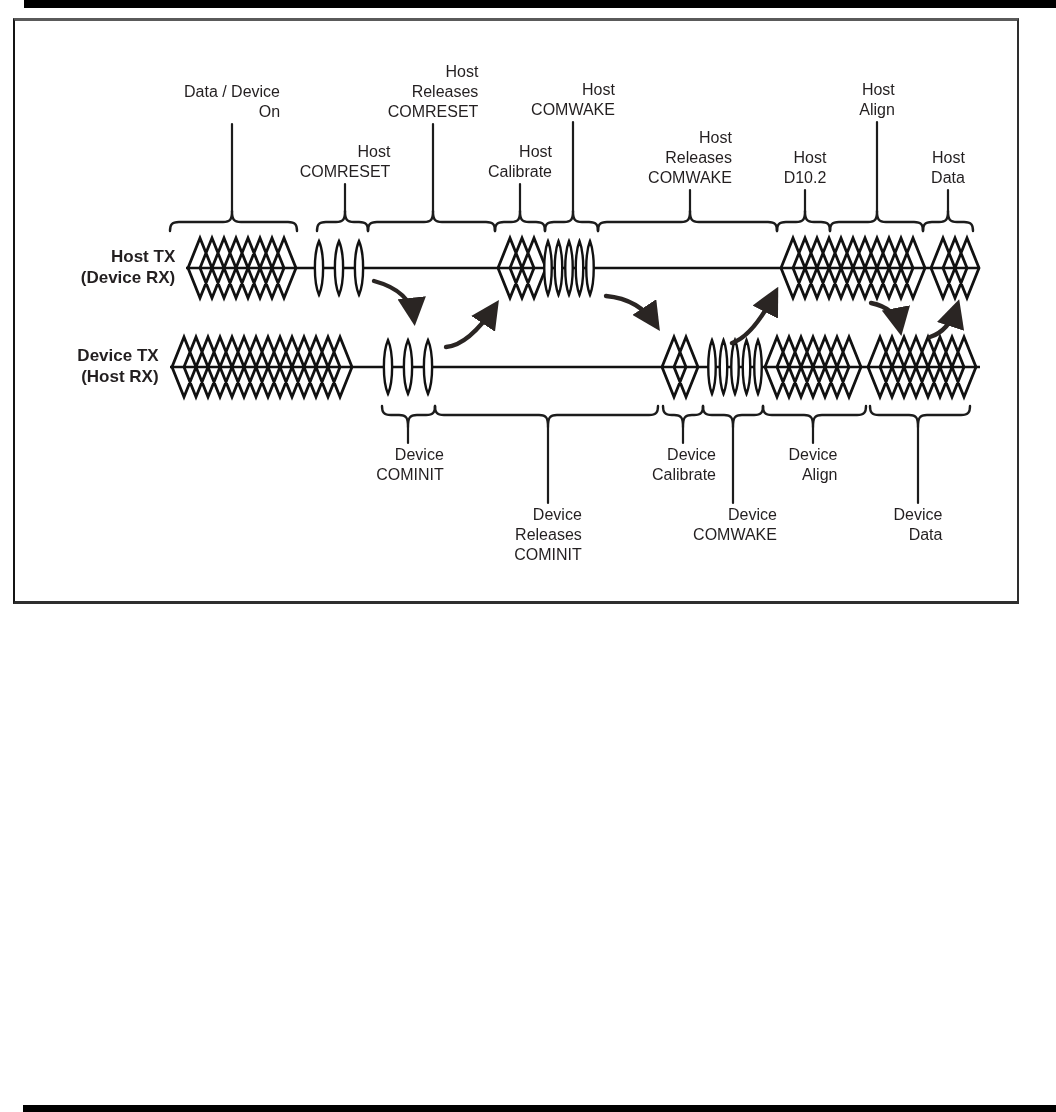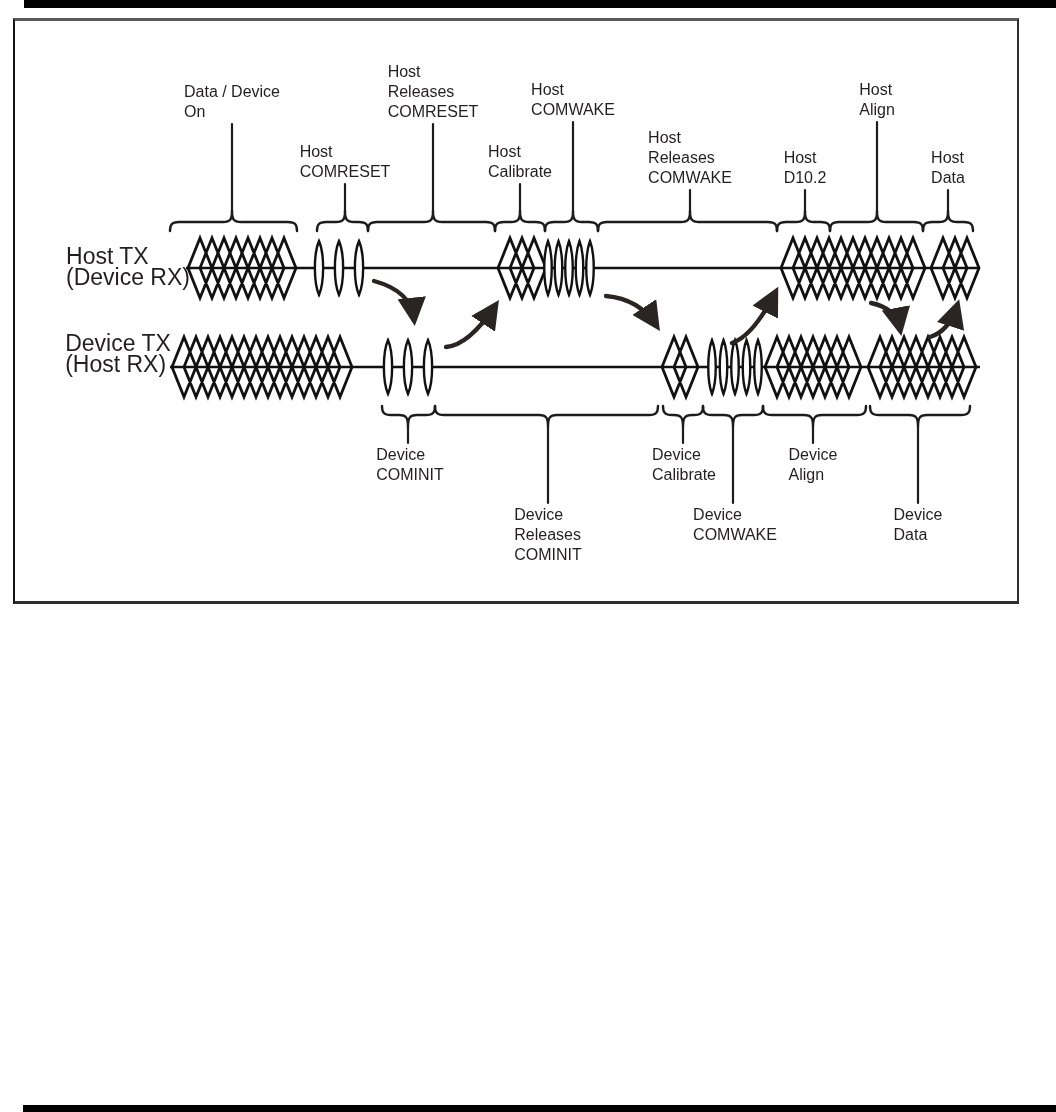--- a/index.html
+++ b/index.html
@@ -5,23 +5,23 @@
   html,body{margin:0;padding:0;background:#fff;}
   .page{position:relative;width:1056px;height:1112px;background:#fff;overflow:hidden;
         font-family:"Liberation Sans",sans-serif;}
   .rule{position:absolute;background:#000;}
   .rule.top{left:24px;top:0;width:1032px;height:8px;}
   .rule.bottom{left:23px;top:1105px;width:1033px;height:7px;}
   .figure-box{position:absolute;left:13px;top:18px;width:1006px;height:586px;box-sizing:border-box;
         border-top:3px solid #5a5a5a;border-left:2px solid #141414;
         border-right:2px solid #2e2e2e;border-bottom:3px solid #2e2e2e;background:#fff;}
   svg.diagram{position:absolute;left:0;top:0;width:1056px;height:1112px;}
-  .lbl{position:absolute;transform:translateX(-50%);text-align:left;white-space:pre-line;
+  .lbl{position:absolute;transform:translateX(-50%);text-align:right;white-space:pre-line;
        font-size:16px;line-height:20px;color:#231f20;}
-  .lbl.sig{font-weight:normal;font-size:23px;line-height:21px;}
+  .lbl.sig{font-weight:bold;font-size:17px;line-height:21px;}
   .sigline{stroke:#111;stroke-width:2.6;}
   .lat{stroke:#111;stroke-width:2.8;fill:none;}
   .lens{fill:#fff;stroke:#111;stroke-width:2.4;}
   .brace{fill:none;stroke:#1c1c1c;stroke-width:2.4;stroke-linecap:round;stroke-linejoin:round;}
   .leader{stroke:#1c1c1c;stroke-width:2.2;stroke-linecap:round;}
   .arrow{fill:none;stroke:#2a2523;stroke-width:4.4;stroke-linecap:round;}
 </style>
 </head>
 <body>
 
@@ -91,21 +91,21 @@
         <path class="arrow" d="M446 347Q469 345 495 306" marker-end="url(#ah)"></path>
         <path class="arrow" d="M606 296Q639 299 656 325" marker-end="url(#ah)"></path>
         <path class="arrow" d="M732 343Q753 336 775 293" marker-end="url(#ah)"></path>
         <path class="arrow" d="M871 303Q896 308 900 329" marker-end="url(#ah)"></path>
         <path class="arrow" d="M930 337Q949 331 957 306" marker-end="url(#ah)"></path>
       </g>
     </svg>
 
   <div class="lbl sig" style="left:128px;top:246px">Host TX
 (Device RX)</div>
-  <div class="lbl sig" style="left:118px;top:333px">Device TX
+  <div class="lbl sig" style="left:118px;top:345px">Device TX
 (Host RX)</div>
 
   <div class="lbl" style="left:232px;top:82px">Data / Device
 On</div>
   <div class="lbl" style="left:345px;top:142px">Host
 COMRESET</div>
   <div class="lbl" style="left:433px;top:62px">Host
 Releases
 COMRESET</div>
   <div class="lbl" style="left:520px;top:142px">Host

